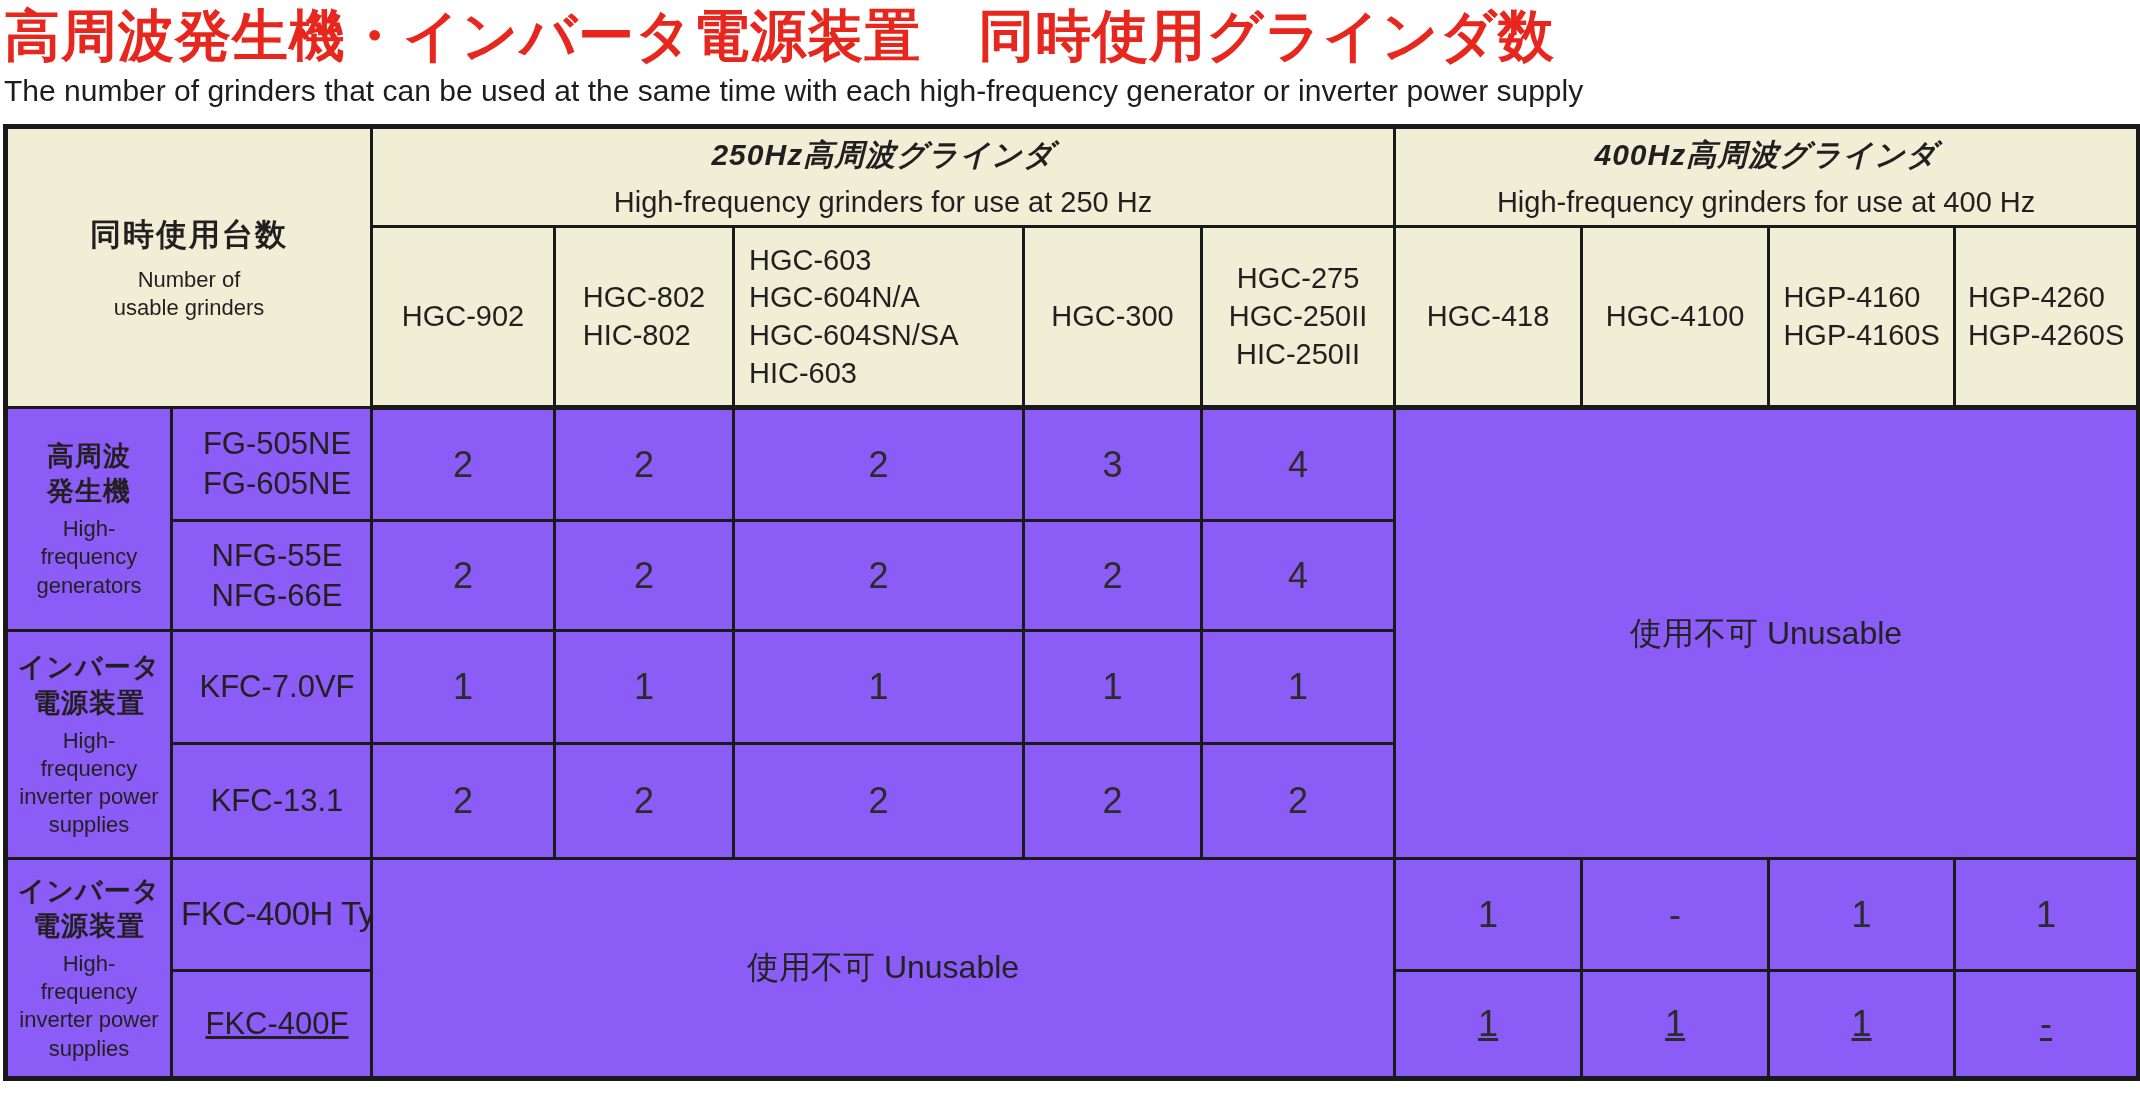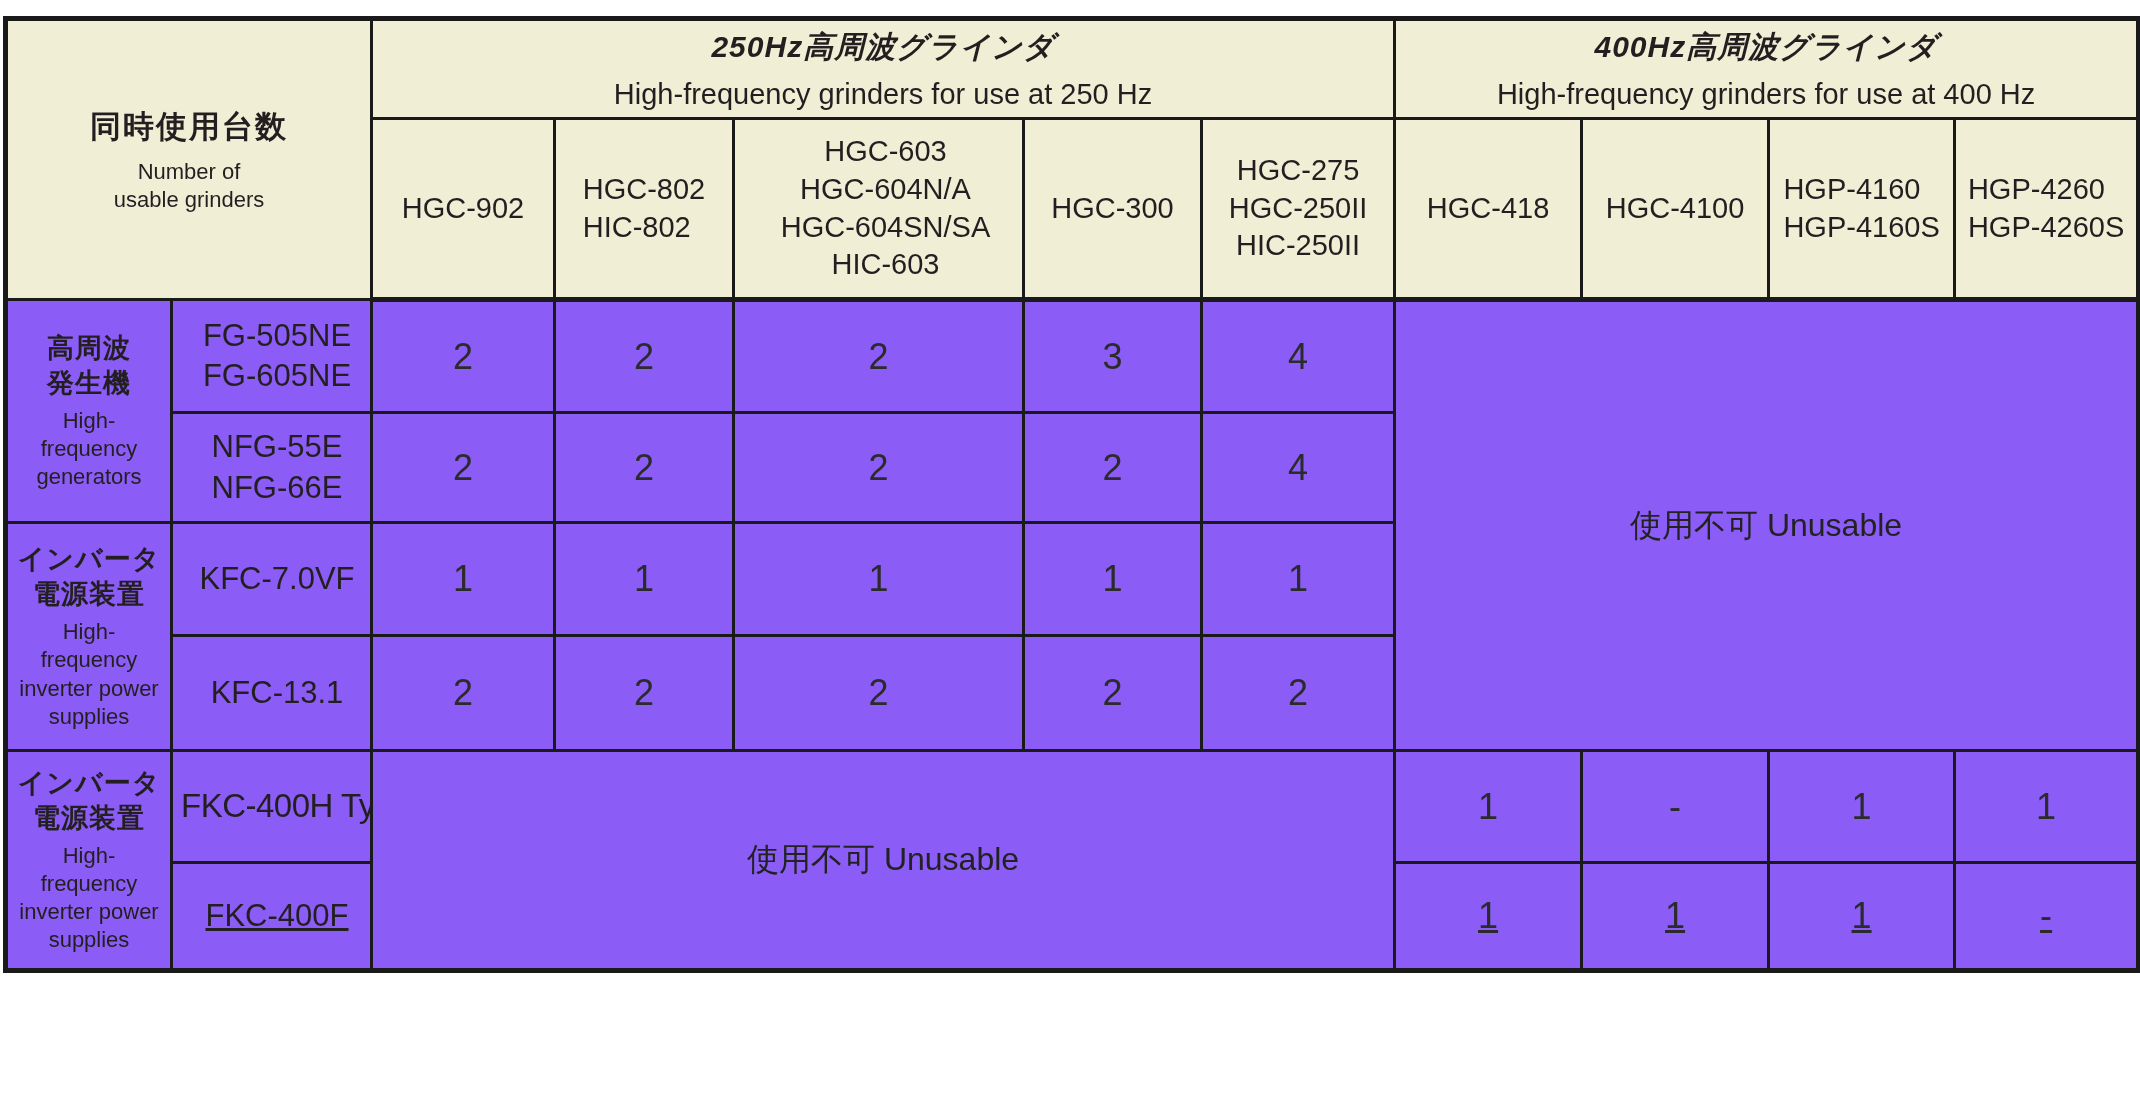--- a/index.html
+++ b/index.html
@@ -46,21 +46,21 @@
   table.grid thead tr.models th { border-bottom-width: 5px; }
 
   
   .hdr { background: #f1eed6; }
   .corner-ja { display:block; font-size: 31px; font-weight: bold; letter-spacing: 2px; }
   .corner-en { display:block; font-size: 22px; margin-top: 10px; white-space: pre-line; line-height: 1.25; }
   .cg-ja { display:block; font-size: 30px; font-weight: bold; letter-spacing: 1px; font-style: italic; }
   .cg-en { display:block; font-size: 29px; margin-top: 10px; }
   th.colhead { font-size: 29px; font-weight: bold; white-space: pre-line; line-height: 1.3; }
   th.colhead .blk { display: inline-block; text-align: left; white-space: pre-line; }
-  th.colhead.leftpad { text-align: center; padding-left: 14px; }
+  th.colhead.leftpad { text-align: left; padding-left: 14px; }
 
   
   tbody th, tbody td { background: #8b5cf6; }
   th.rowgroup { padding: 4px 2px; }
   .rg-ja { display:block; font-size: 27px; font-weight: bold; white-space: pre-line; line-height: 1.3; letter-spacing: 1px; }
   .rg-en { display:block; font-size: 22px; margin-top: 6px; white-space: pre-line; line-height: 1.28; }
   th.model {
     text-align: left; padding-left: 11px;
     font-size: 31px; font-weight: bold;
     white-space: pre-line; line-height: 1.3;
@@ -77,20 +77,22 @@
   tr.r3 > * { height: 113px; }
   tr.r4 > * { height: 115px; }
   tr.r5 > * { height: 112px; }
   tr.r6 > * { height: 108px; text-decoration: underline; }
 </style>
 </head>
 <body>
 
 <div class="page">
 
+  <div class="title">高周波発生機・インバータ電源装置　同時使用グラインダ数</div>
+  <div class="subtitle">The number of grinders that can be used at the same time with each high-frequency generator or inverter power supply</div>
 
   <table class="grid">
     <colgroup>
       <col style="width:166px">
         <col style="width:200px">
       <col style="width:183px">
         <col style="width:179px">
         <col style="width:290px">
         <col style="width:178px">
         <col style="width:193px">

